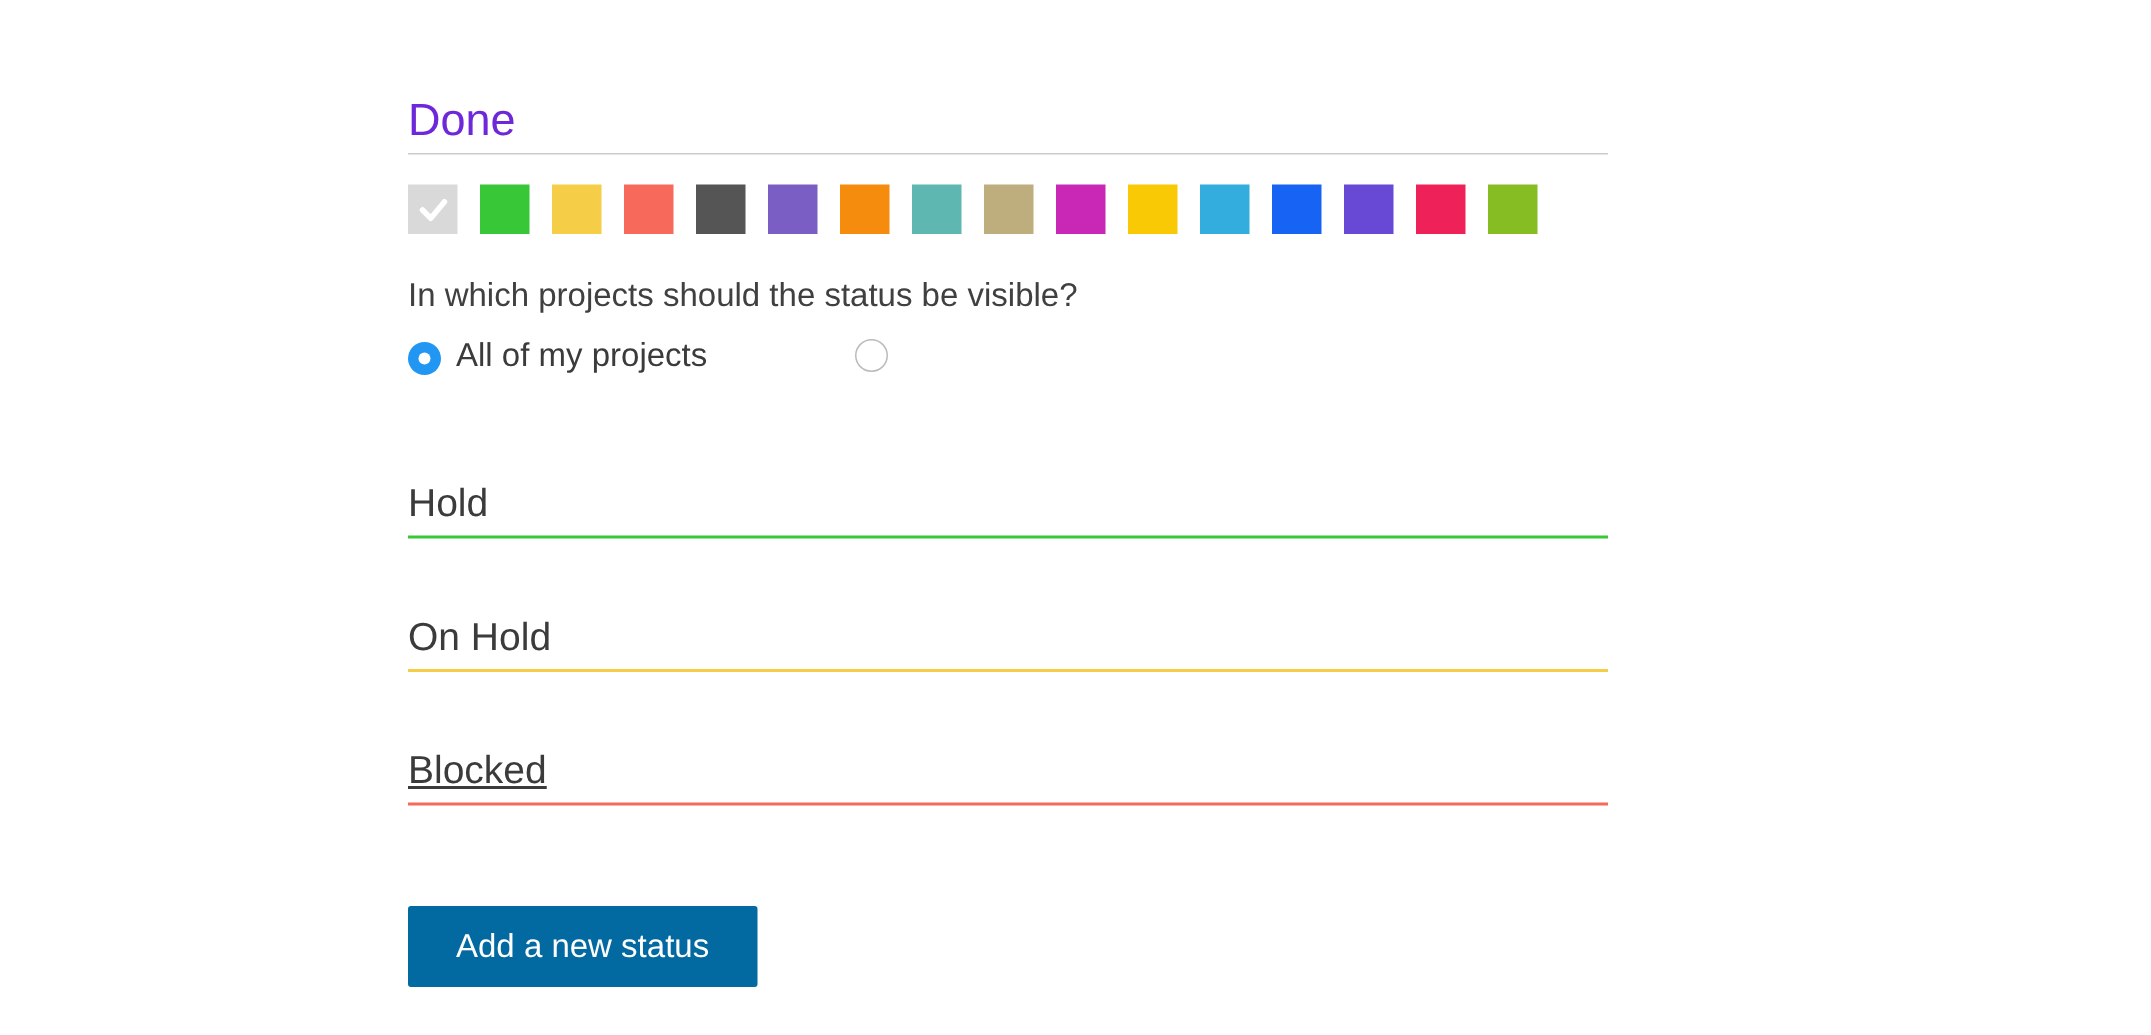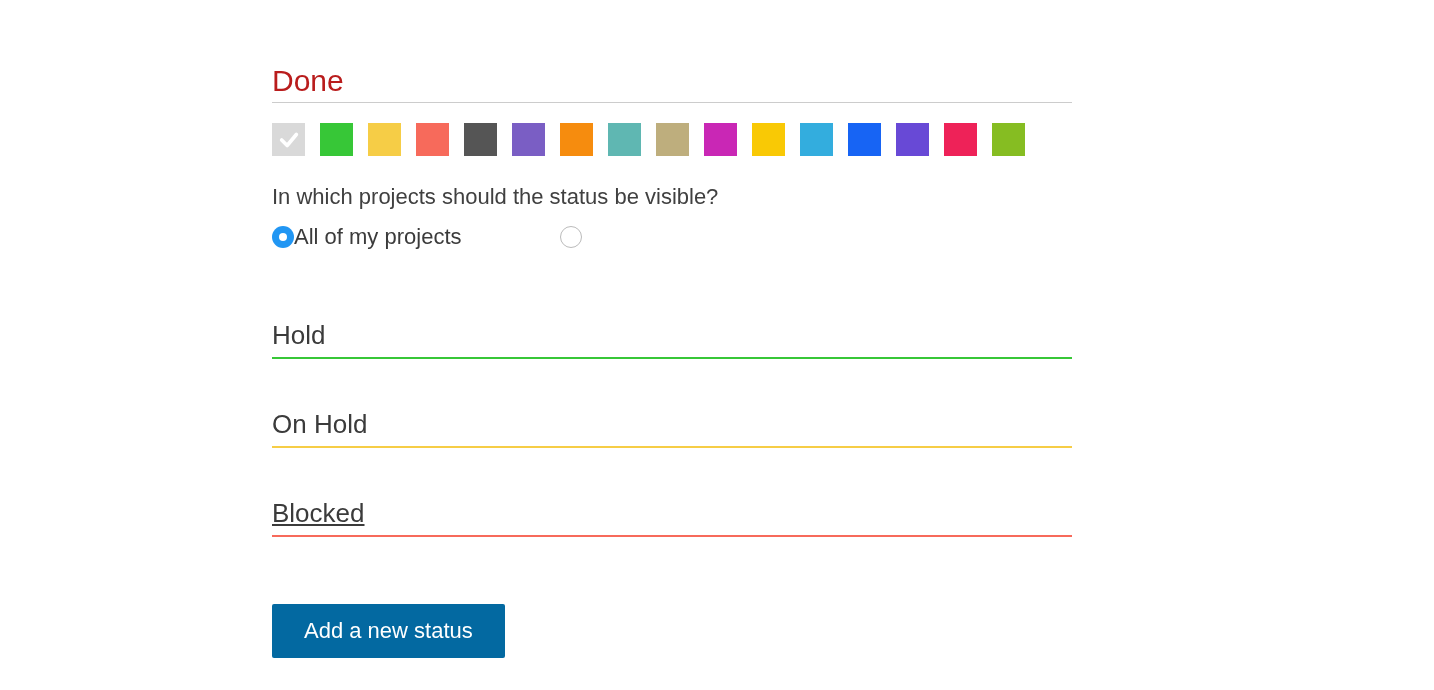--- a/index.html
+++ b/index.html
@@ -14,21 +14,21 @@
       position: absolute;
       left: 272px;
       top: 60px;
       width: 800px;
     }
     .status-name-input {
       width: 100%;
       border: none;
       border-bottom: 1px solid #ccc;
       font-size: 30px;
-      color: #b91c1c;
+      color: #6d28d9;
       padding: 4px 0;
       outline: none;
       font-family: inherit;
       background: transparent;
     }
     .color-row {
       display: flex;
       gap: 15px;
       margin-top: 20px;
     }
@@ -50,21 +50,22 @@
       margin-top: 28px;
     }
     .radio-row {
       display: flex;
       gap: 98px;
       margin-top: 14px;
       align-items: center;
     }
     .radio-option {
       display: flex;
-      align-items: center;
+      align-items: flex-end;
+      gap: 10px;
       cursor: pointer;
     }
     .radio-circle {
       width: 22px;
       height: 22px;
       border-radius: 50%;
       border: 1px solid #bbb;
       display: flex;
       align-items: center;
       justify-content: center;

